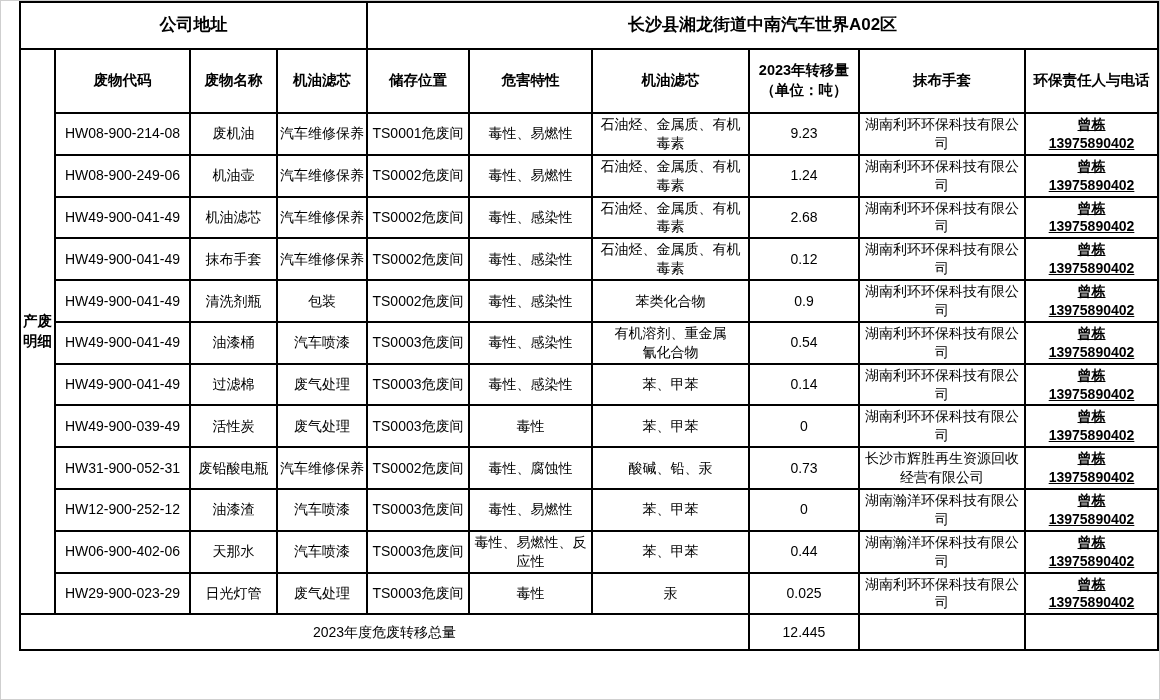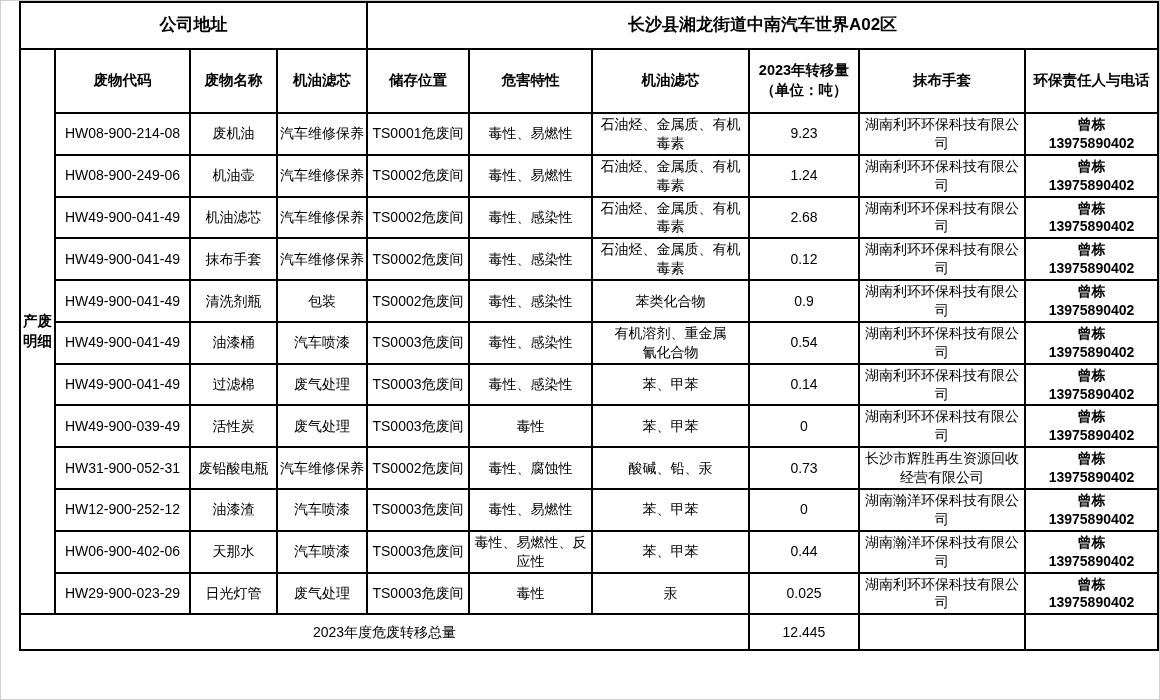--- a/index.html
+++ b/index.html
@@ -15,21 +15,21 @@
   tr.row-a td{height:43px;font-size:17px;font-weight:bold;}
   tr.head td{height:60px;font-size:14.5px;font-weight:bold;}
   tr.data td{height:37px;}
   tr.foot td{height:32px;border-radius:11px;}
   td.vlabel{font-size:21px;font-weight:bold;line-height:1.55;word-break:break-all;
             padding:0 1px;}
   td.code{font-size:14.5px;letter-spacing:0;}
   td.toxic{font-size:13px;}
   td.num{font-size:15px;}
   td.flabel{font-size:14.5px;}
-  td.contact{font-size:14px;font-weight:bold;line-height:1.3;}
+  td.contact{font-size:14px;font-weight:bold;line-height:1.3;text-decoration:underline;}
 </style>
 </head>
 <body>
 
 <div class="page">
 
   <table class="main">
     <colgroup>
       <col style="width:35px">
         <col style="width:135px">

